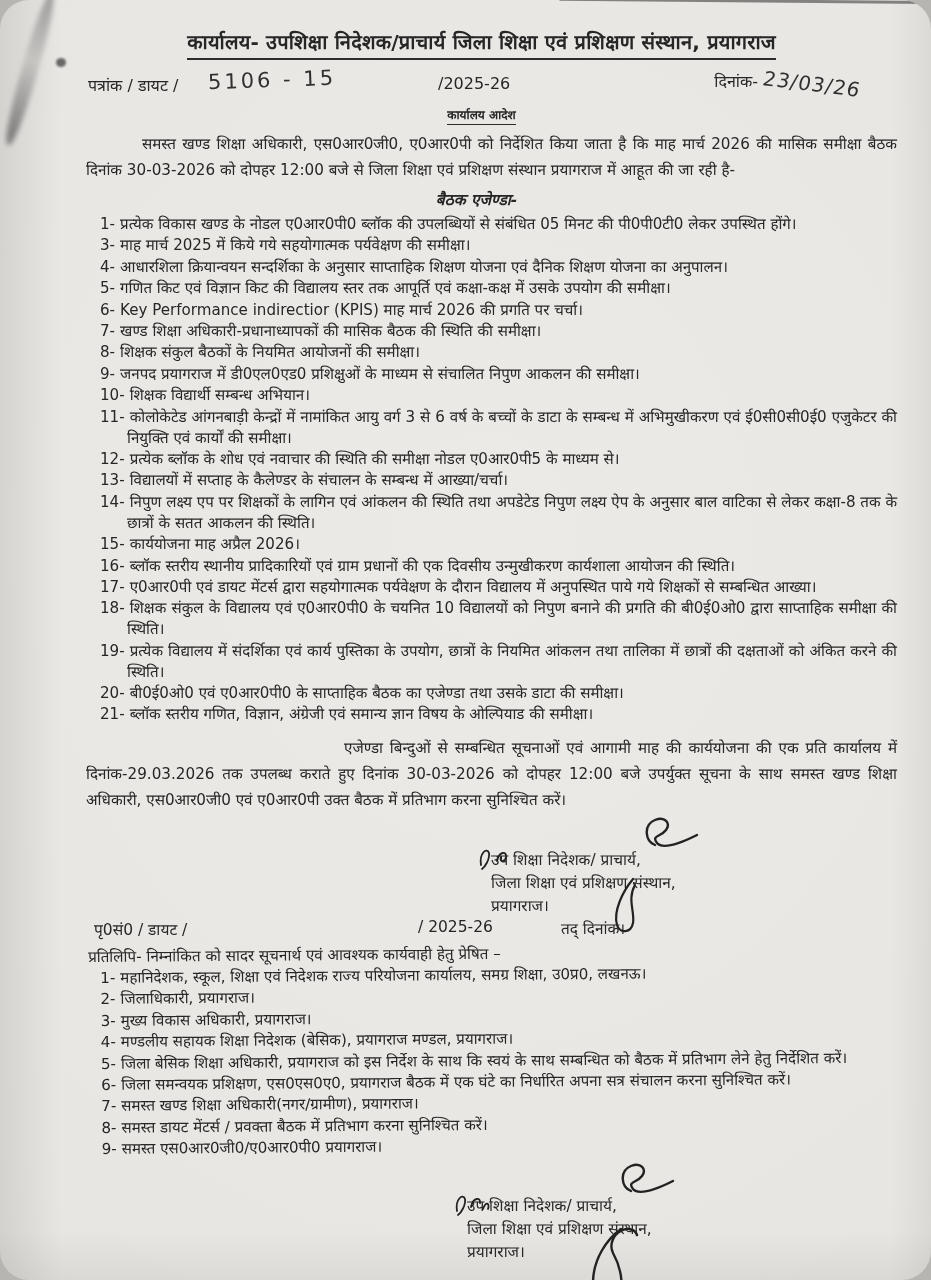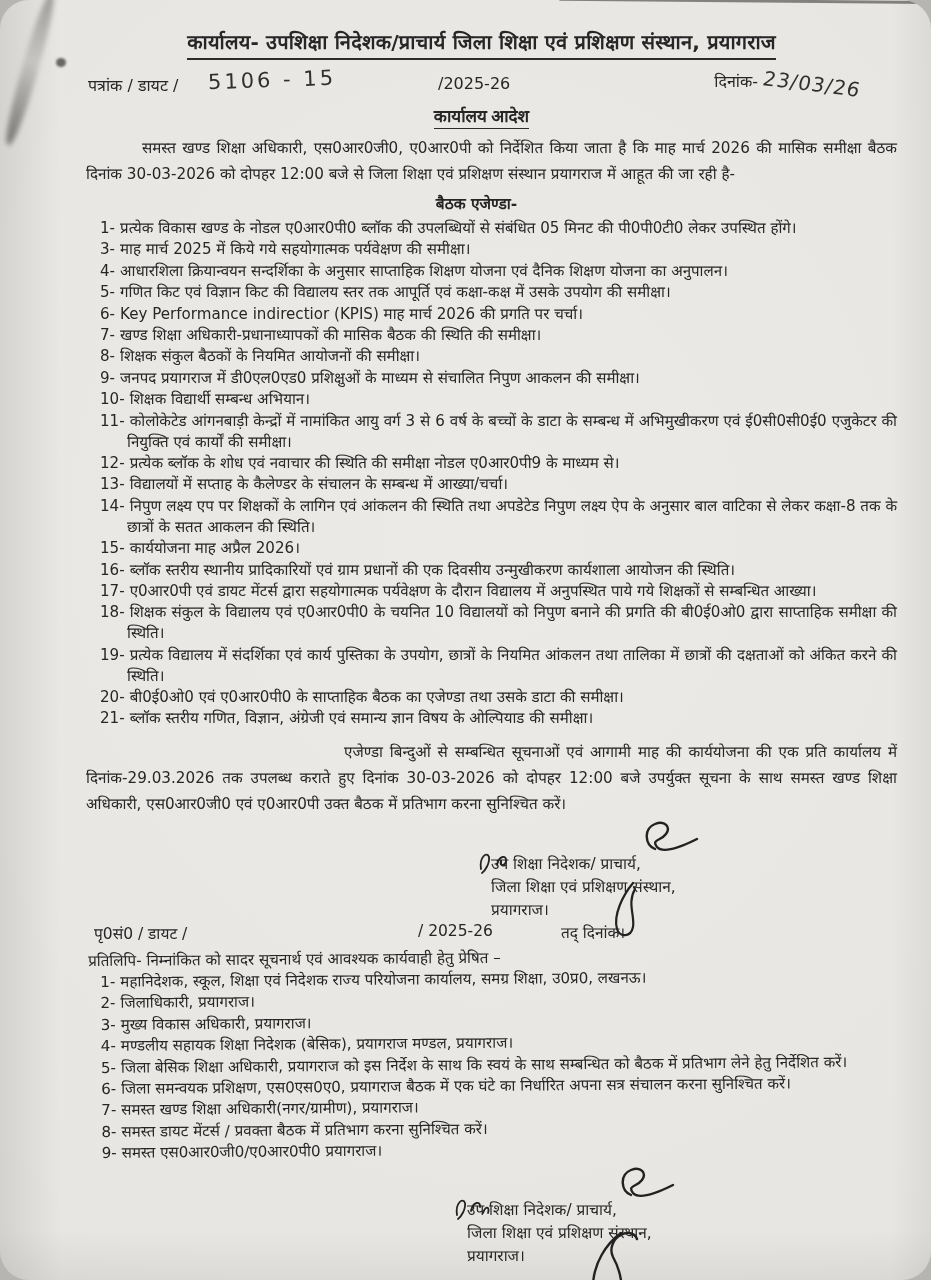--- a/index.html
+++ b/index.html
@@ -28,26 +28,26 @@
 
   .ref-row{position:relative;height:32px;font-size:16px;}
   .ref-label{position:absolute;left:2px;top:4px;}
   .hw{display:inline-block;color:#303030;font-size:21px;letter-spacing:3px;transform:rotate(-2deg);}
   .ref-hw{position:absolute;left:122px;top:-2px;}
   .ref-year{position:absolute;left:352px;top:4px;}
   .ref-date{position:absolute;right:36px;top:0;}
   .hw-date{font-size:20px;letter-spacing:1px;transform:rotate(7deg) skewX(-6deg);vertical-align:-4px;}
 
   .order-heading-wrap{text-align:center;margin:2px 0 6px -20px;}
-  .order-heading{display:inline-block;font-size:17px;font-weight:bold;border-bottom:1.5px solid #2c2c2c;padding-bottom:1px;font-family:Liberation Serif, serif;}
+  .order-heading{display:inline-block;font-size:12px;font-weight:bold;border-bottom:1.5px solid #2c2c2c;padding-bottom:1px;}
 
   .para{font-size:15.2px;line-height:26px;text-align:justify;}
   .intro{text-indent:56px;}
 
-  .agenda-heading{text-align:center;font-size:15.5px;font-weight:bold;margin:5px 0 4px -30px;}
+  .agenda-heading{text-align:center;font-size:15.5px;font-weight:bold;margin:5px 0 4px -30px;font-style:italic;}
 
   .list{font-size:15.1px;line-height:20.9px;}
   .li{padding-left:27px;text-indent:-27px;margin:0 0 .5px 14px;text-align:justify;}
   .li .num{margin-right:5px;}
 
   .closing{margin-top:10px;text-indent:258px;}
 
   .sig-block{position:relative;width:320px;margin:2px 86px 0 auto;
     font-size:15.4px;line-height:23px;}
   .sig-squiggle{display:block;margin:0 auto -2px 150px;}
@@ -105,21 +105,21 @@
       <div class="li"><span class="num">1-</span><span>प्रत्येक विकास खण्ड के नोडल ए0आर0पी0 ब्लॉक की उपलब्धियों से संबंधित 05 मिनट की पी0पी0टी0 लेकर उपस्थित होंगे।</span></div>
       <div class="li"><span class="num">3-</span><span>माह मार्च 2025 में किये गये सहयोगात्मक पर्यवेक्षण की समीक्षा।</span></div>
       <div class="li"><span class="num">4-</span><span>आधारशिला क्रियान्वयन सन्दर्शिका के अनुसार साप्ताहिक शिक्षण योजना एवं दैनिक शिक्षण योजना का अनुपालन।</span></div>
       <div class="li"><span class="num">5-</span><span>गणित किट एवं विज्ञान किट की विद्यालय स्तर तक आपूर्ति एवं कक्षा-कक्ष में उसके उपयोग की समीक्षा।</span></div>
       <div class="li"><span class="num">6-</span><span>Key Performance indirectior (KPIS) माह मार्च 2026 की प्रगति पर चर्चा।</span></div>
       <div class="li"><span class="num">7-</span><span>खण्ड शिक्षा अधिकारी-प्रधानाध्यापकों की मासिक बैठक की स्थिति की समीक्षा।</span></div>
       <div class="li"><span class="num">8-</span><span>शिक्षक संकुल बैठकों के नियमित आयोजनों की समीक्षा।</span></div>
       <div class="li"><span class="num">9-</span><span>जनपद प्रयागराज में डी0एल0एड0 प्रशिक्षुओं के माध्यम से संचालित निपुण आकलन की समीक्षा।</span></div>
       <div class="li"><span class="num">10-</span><span>शिक्षक विद्यार्थी सम्बन्ध अभियान।</span></div>
       <div class="li"><span class="num">11-</span><span>कोलोकेटेड आंगनबाड़ी केन्द्रों में नामांकित आयु वर्ग 3 से 6 वर्ष के बच्चों के डाटा के सम्बन्ध में अभिमुखीकरण एवं ई0सी0सी0ई0 एजुकेटर की नियुक्ति एवं कार्यों की समीक्षा।</span></div>
-      <div class="li"><span class="num">12-</span><span>प्रत्येक ब्लॉक के शोध एवं नवाचार की स्थिति की समीक्षा नोडल ए0आर0पी9 के माध्यम से।</span></div>
+      <div class="li"><span class="num">12-</span><span>प्रत्येक ब्लॉक के शोध एवं नवाचार की स्थिति की समीक्षा नोडल ए0आर0पी5 के माध्यम से।</span></div>
       <div class="li"><span class="num">13-</span><span>विद्यालयों में सप्ताह के कैलेण्डर के संचालन के सम्बन्ध में आख्या/चर्चा।</span></div>
       <div class="li"><span class="num">14-</span><span>निपुण लक्ष्य एप पर शिक्षकों के लागिन एवं आंकलन की स्थिति तथा अपडेटेड निपुण लक्ष्य ऐप के अनुसार बाल वाटिका से लेकर कक्षा-8 तक के छात्रों के सतत आकलन की स्थिति।</span></div>
       <div class="li"><span class="num">15-</span><span>कार्ययोजना माह अप्रैल 2026।</span></div>
       <div class="li"><span class="num">16-</span><span>ब्लॉक स्तरीय स्थानीय प्रादिकारियों एवं ग्राम प्रधानों की एक दिवसीय उन्मुखीकरण कार्यशाला आयोजन की स्थिति।</span></div>
       <div class="li"><span class="num">17-</span><span>ए0आर0पी एवं डायट मेंटर्स द्वारा सहयोगात्मक पर्यवेक्षण के दौरान विद्यालय में अनुपस्थित पाये गये शिक्षकों से सम्बन्धित आख्या।</span></div>
       <div class="li"><span class="num">18-</span><span>शिक्षक संकुल के विद्यालय एवं ए0आर0पी0 के चयनित 10 विद्यालयों को निपुण बनाने की प्रगति की बी0ई0ओ0 द्वारा साप्ताहिक समीक्षा की स्थिति।</span></div>
       <div class="li"><span class="num">19-</span><span>प्रत्येक विद्यालय में संदर्शिका एवं कार्य पुस्तिका के उपयोग, छात्रों के नियमित आंकलन तथा तालिका में छात्रों की दक्षताओं को अंकित करने की स्थिति।</span></div>
       <div class="li"><span class="num">20-</span><span>बी0ई0ओ0 एवं ए0आर0पी0 के साप्ताहिक बैठक का एजेण्डा तथा उसके डाटा की समीक्षा।</span></div>
       <div class="li"><span class="num">21-</span><span>ब्लॉक स्तरीय गणित, विज्ञान, अंग्रेजी एवं समान्य ज्ञान विषय के ओल्पियाड की समीक्षा।</span></div>
     </div>

